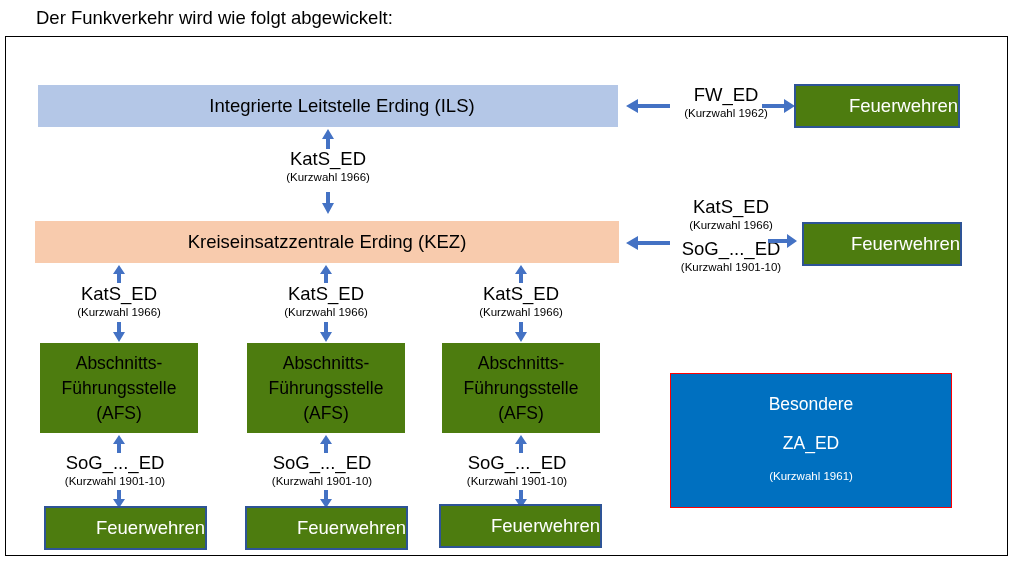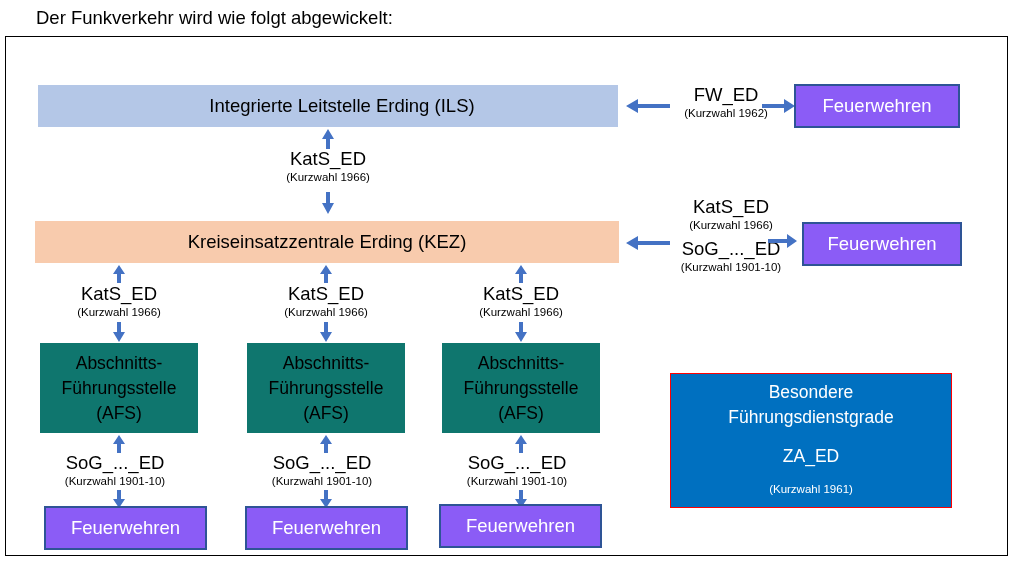--- a/index.html
+++ b/index.html
@@ -52,30 +52,31 @@
     background: #b4c7e7;
     font-size: 18.5px;
     color: #000000;
   }
   .box-kez {
     background: #f8cbad;
     font-size: 18.5px;
     color: #000000;
   }
   .box-afs {
-    background: #0f766e;
+    background: #4d7c0f;
     font-size: 17.5px;
     color: #000000;
     line-height: 25px;
   }
   .box-fw {
-    background: #8b5cf6;
+    background: #4d7c0f;
     border: 2.5px solid #2e5496;
     color: #ffffff;
     font-size: 18.5px;
+    justify-content: flex-end;
   }
   .box-bfd {
     background: #0070c0;
     border: 1.6px solid #ff0000;
     color: #ffffff;
     font-size: 17.5px;
     line-height: 25px;
     flex-direction: column;
     justify-content: center;
   }
@@ -302,18 +303,17 @@
   </div>
   <div class="box box-fw" style="left:245px; top:506px; width:163px; height:44px;">
     <span>Feuerwehren</span>
   </div>
   <div class="box box-fw" style="left:439px; top:504px; width:163px; height:44px;">
     <span>Feuerwehren</span>
   </div>
 
   <div class="box box-bfd" style="left:670px; top:373px; width:282px; height:135px;">
     <span>Besondere</span>
-    <span>Führungsdienstgrade</span>
     <span class="bfd-sub">ZA_ED</span>
     <span class="bfd-kurz">(Kurzwahl 1961)</span>
   </div>
 
 </div>
 
 </body></html>

